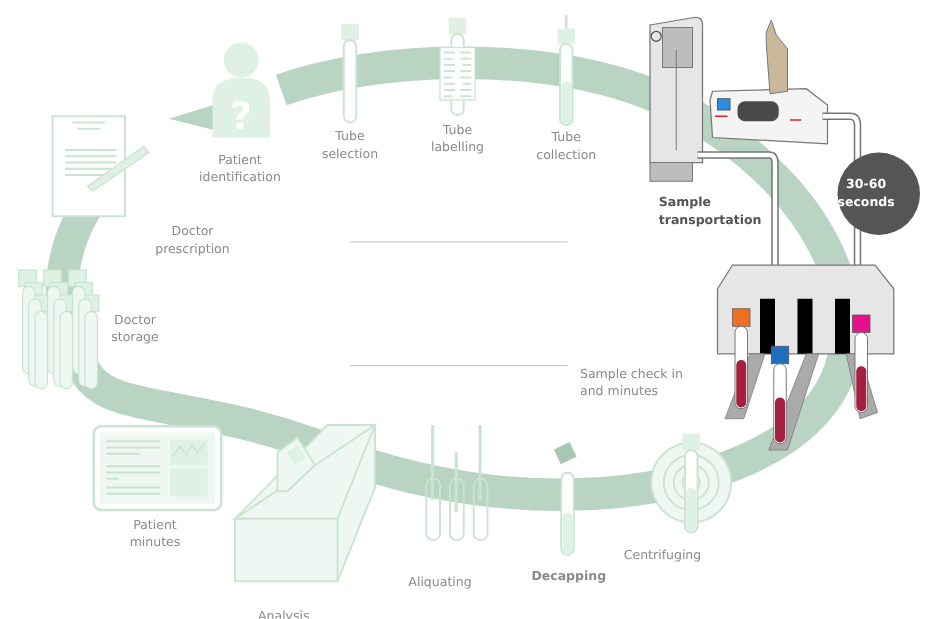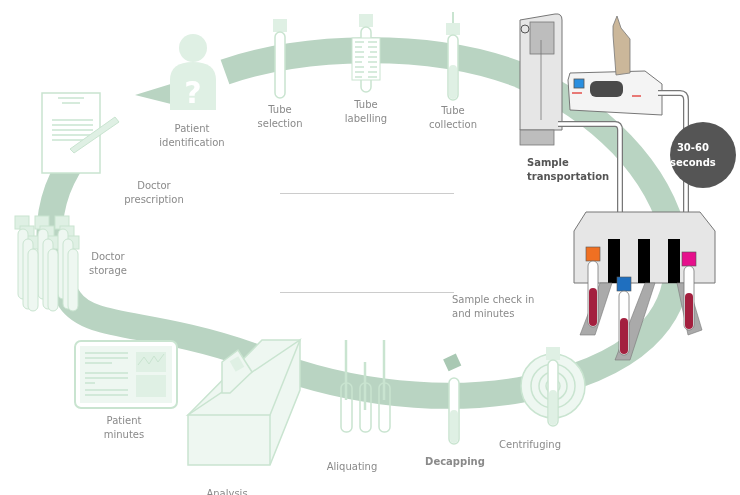--- a/index.html
+++ b/index.html
@@ -240,21 +240,21 @@
   <div>labelling</div>
 </div>
 <div class="lbl" style="left:453px; top:104px;">
   <div>Tube</div>
   <div>collection</div>
 </div>
 <div class="lbl right bold" style="left:527px; top:156px; width:75px;">
   <div>Sample</div>
   <div>transportation</div>
 </div>
-<div class="lbl right" style="left:452px; top:293px; width:90px;">
+<div class="lbl right" style="left:464px; top:293px; width:90px;">
   <div>Sample check in</div>
   <div>and minutes</div>
 </div>
 <div class="lbl" style="left:530px; top:438px;">
   <div>Centrifuging</div>
 </div>
 <div class="lbl" style="left:455px; top:455px;font-weight:bold;">
   <div>Decapping</div>
 </div>
 <div class="lbl" style="left:352px; top:460px;">

